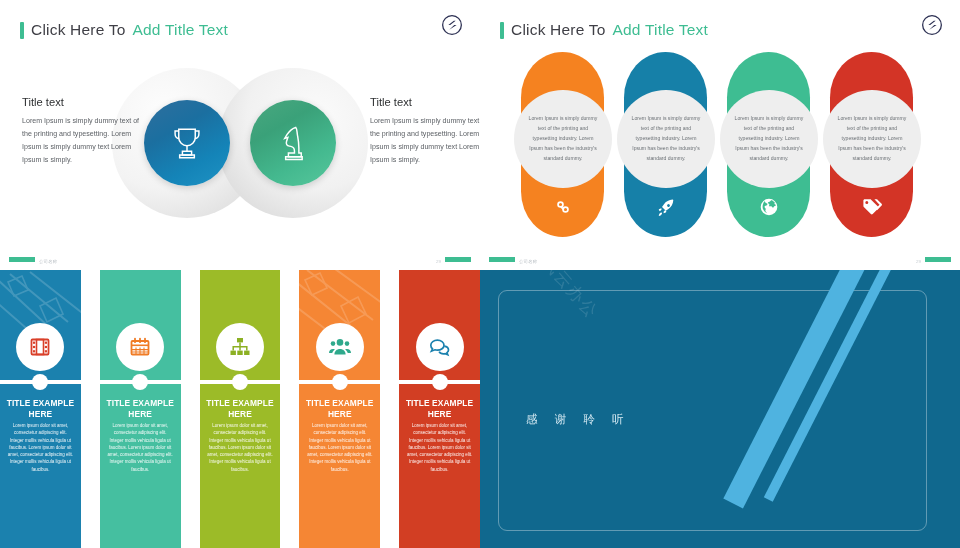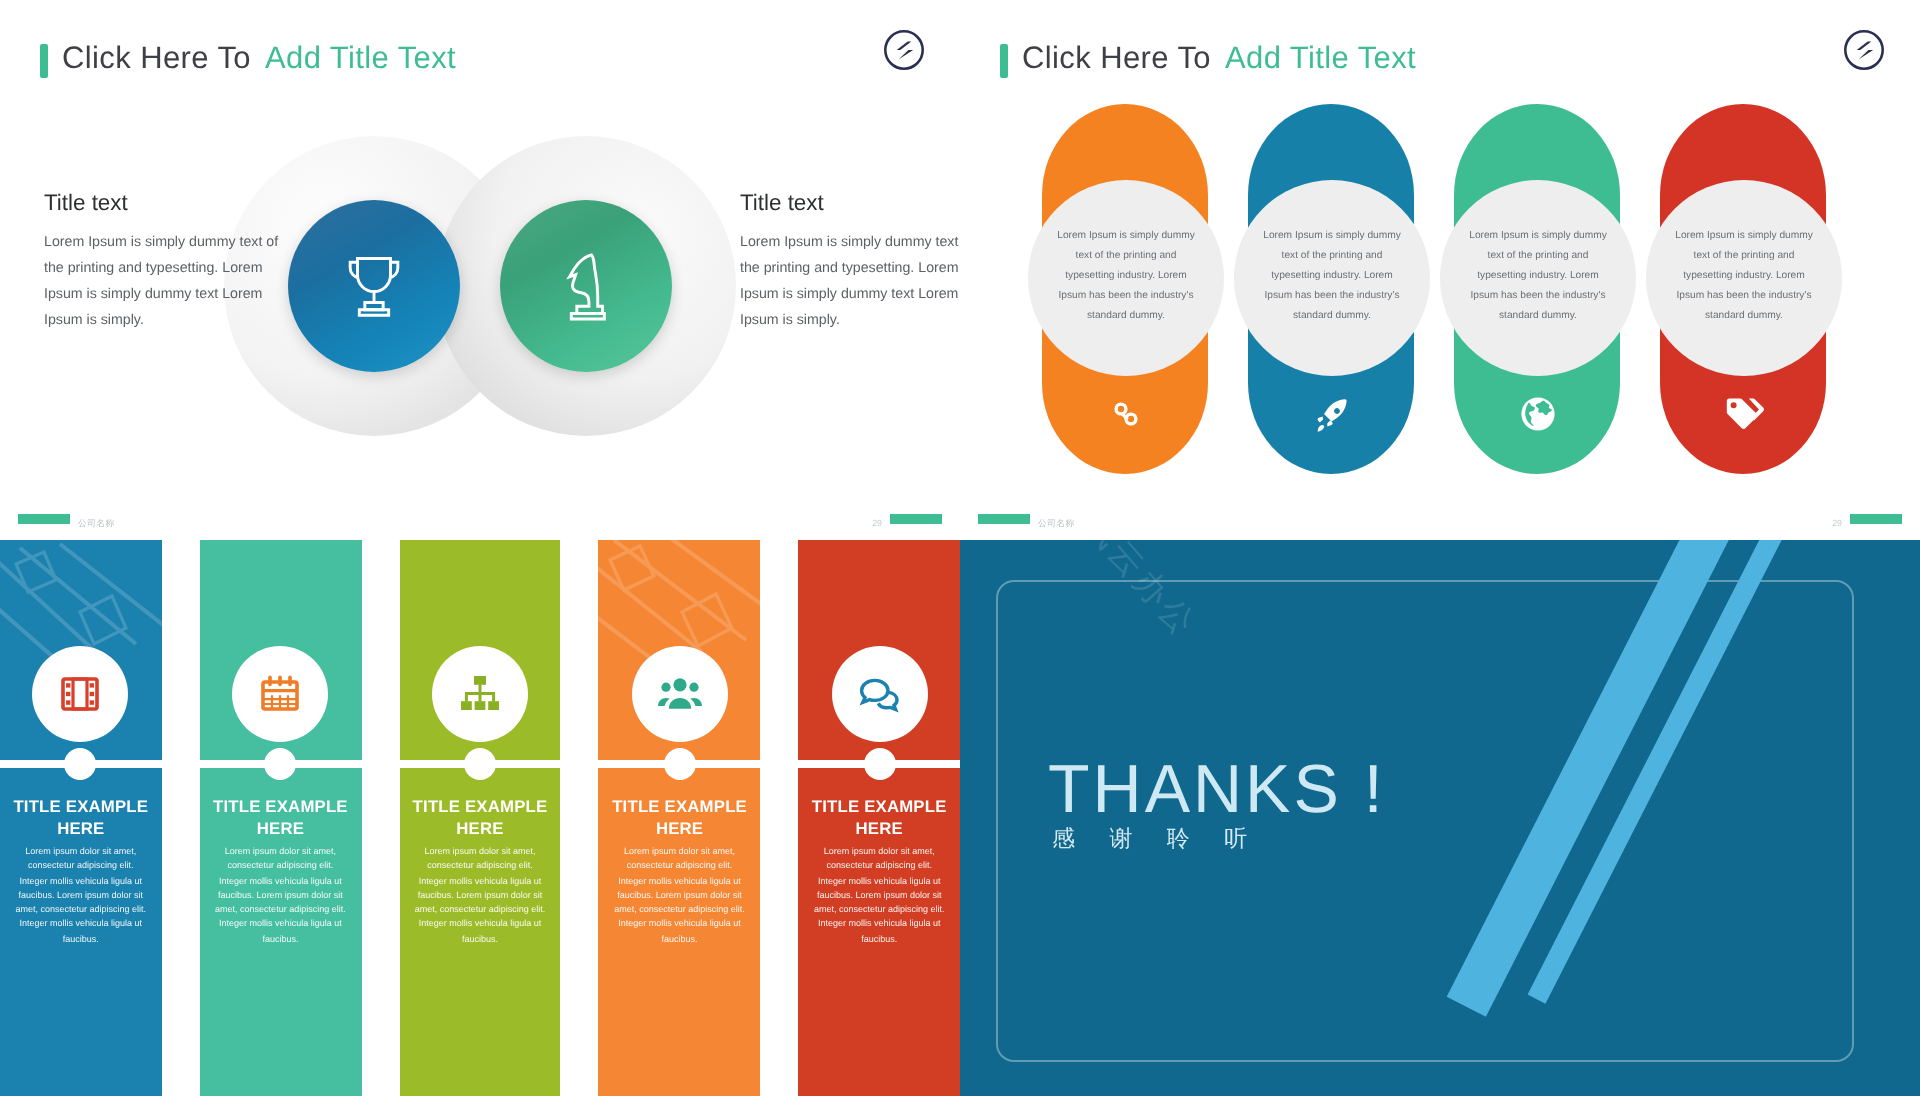--- a/index.html
+++ b/index.html
@@ -314,18 +314,17 @@
       </div>
     </div>
   </div>
 
   <div class="slide">
     <div class="thanks">
       <div class="wm" style="left:52px; top:6px;">风云办公</div>
       <div class="tk-frame"></div>
       <div class="stripe" style="left:375px; top:-30px; width:22px; height:290px; transform:rotate(27deg); transform-origin:top left;"></div>
       <div class="stripe" style="left:420px; top:-40px; width:10px; height:300px; transform:rotate(27deg); transform-origin:top left;"></div>
-      <div class="tk-en">THANKS !</div>
       <div class="tk-cn">感 谢 聆 听</div>
     </div>
   </div>
 
 </div>
 
 </body></html>

